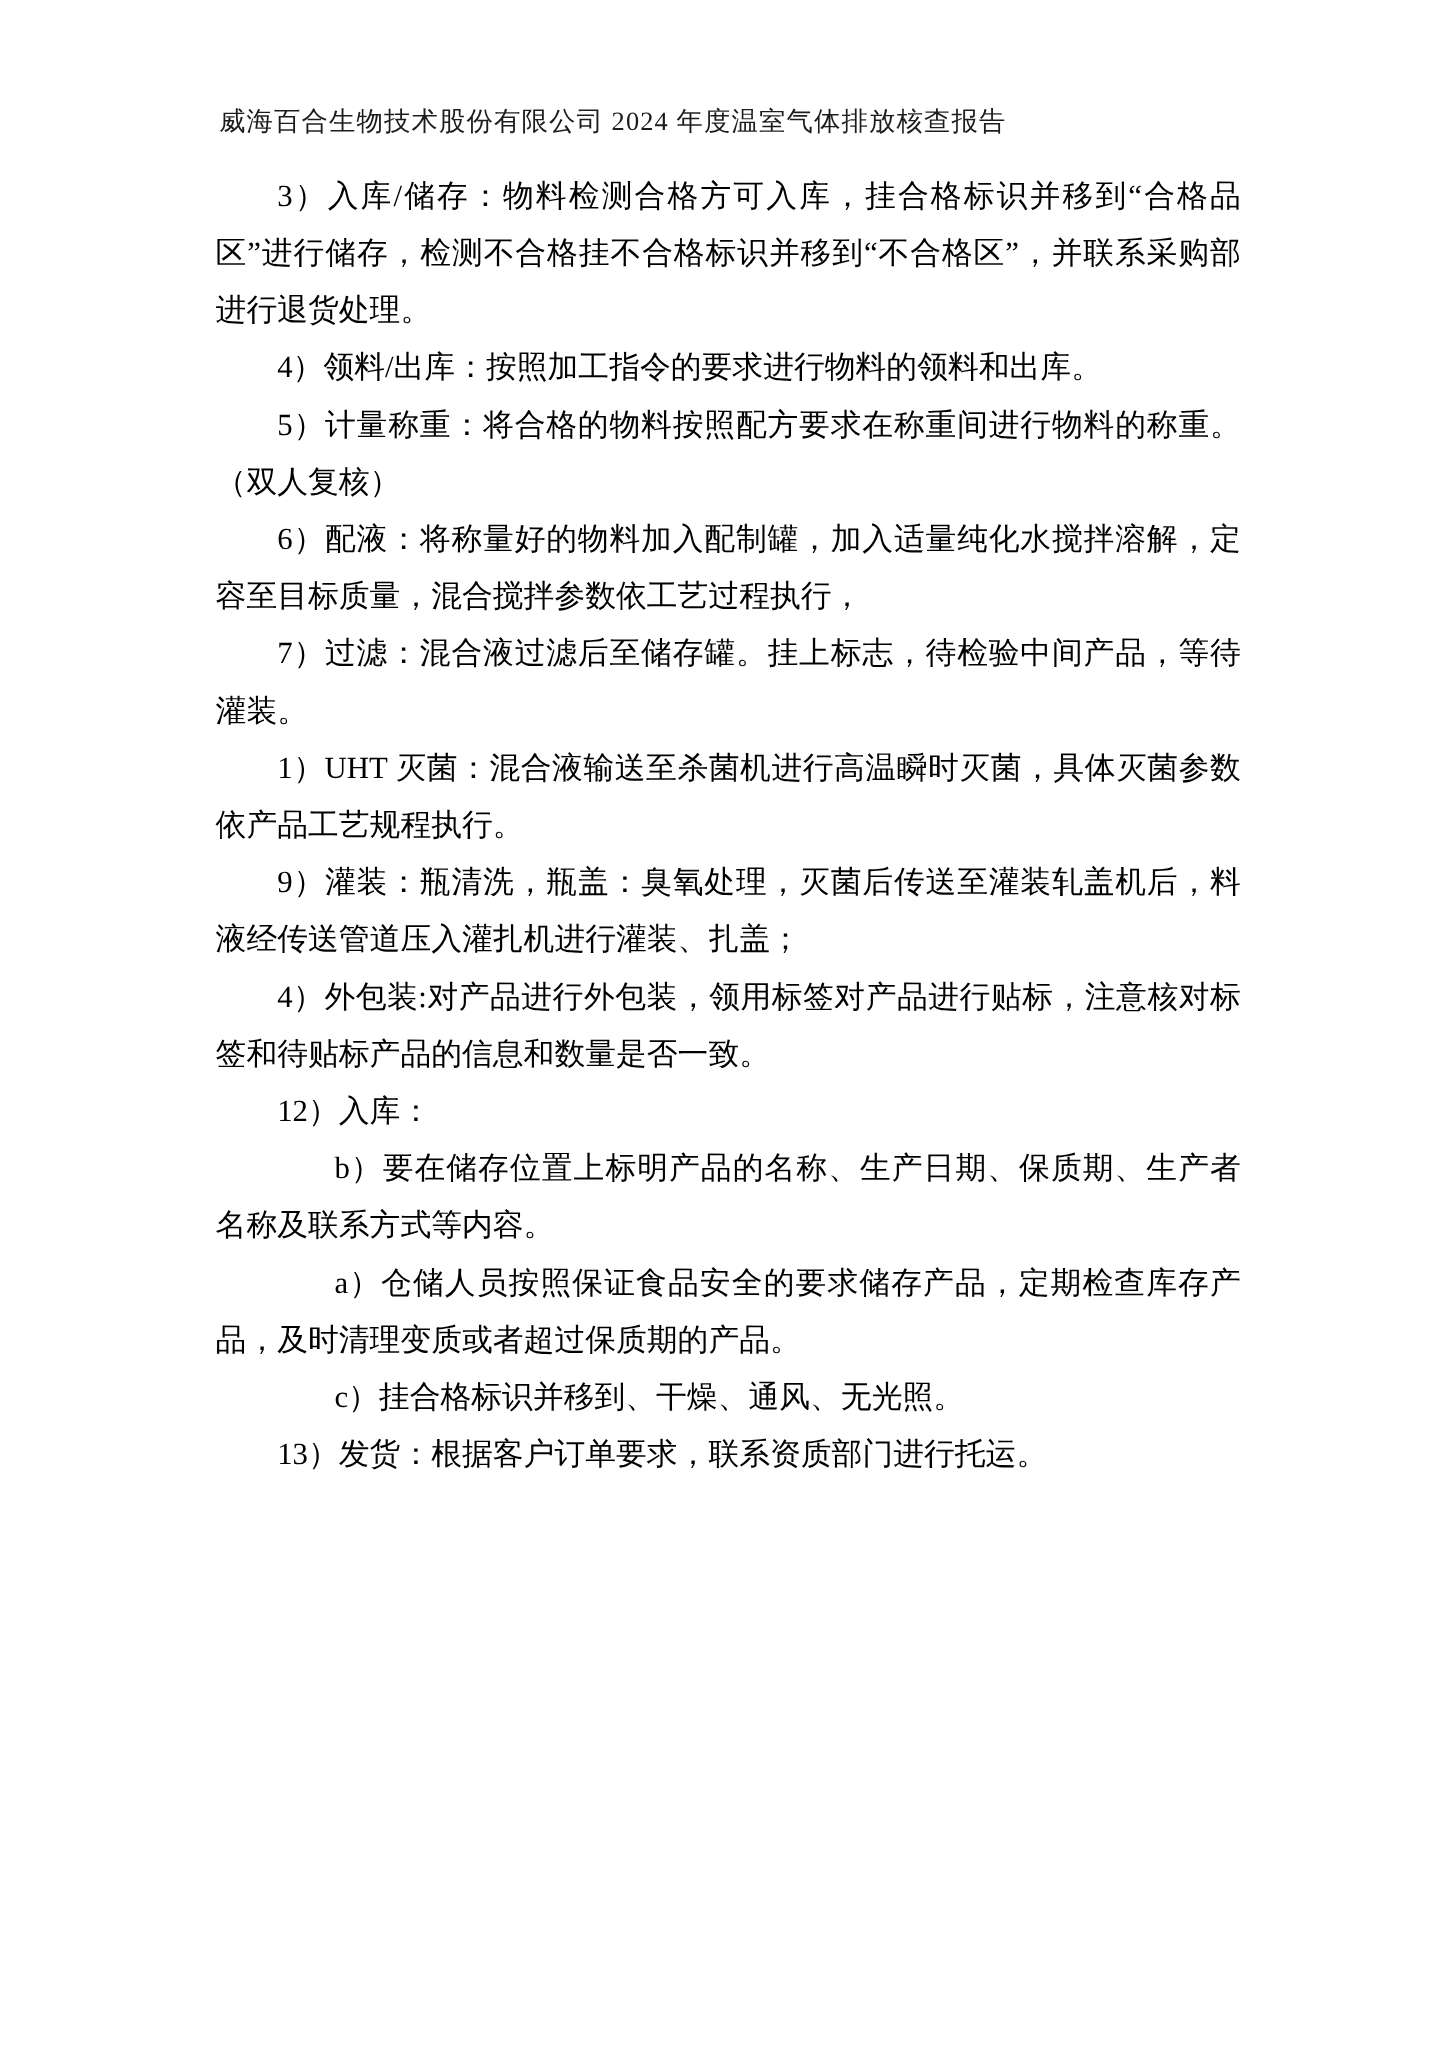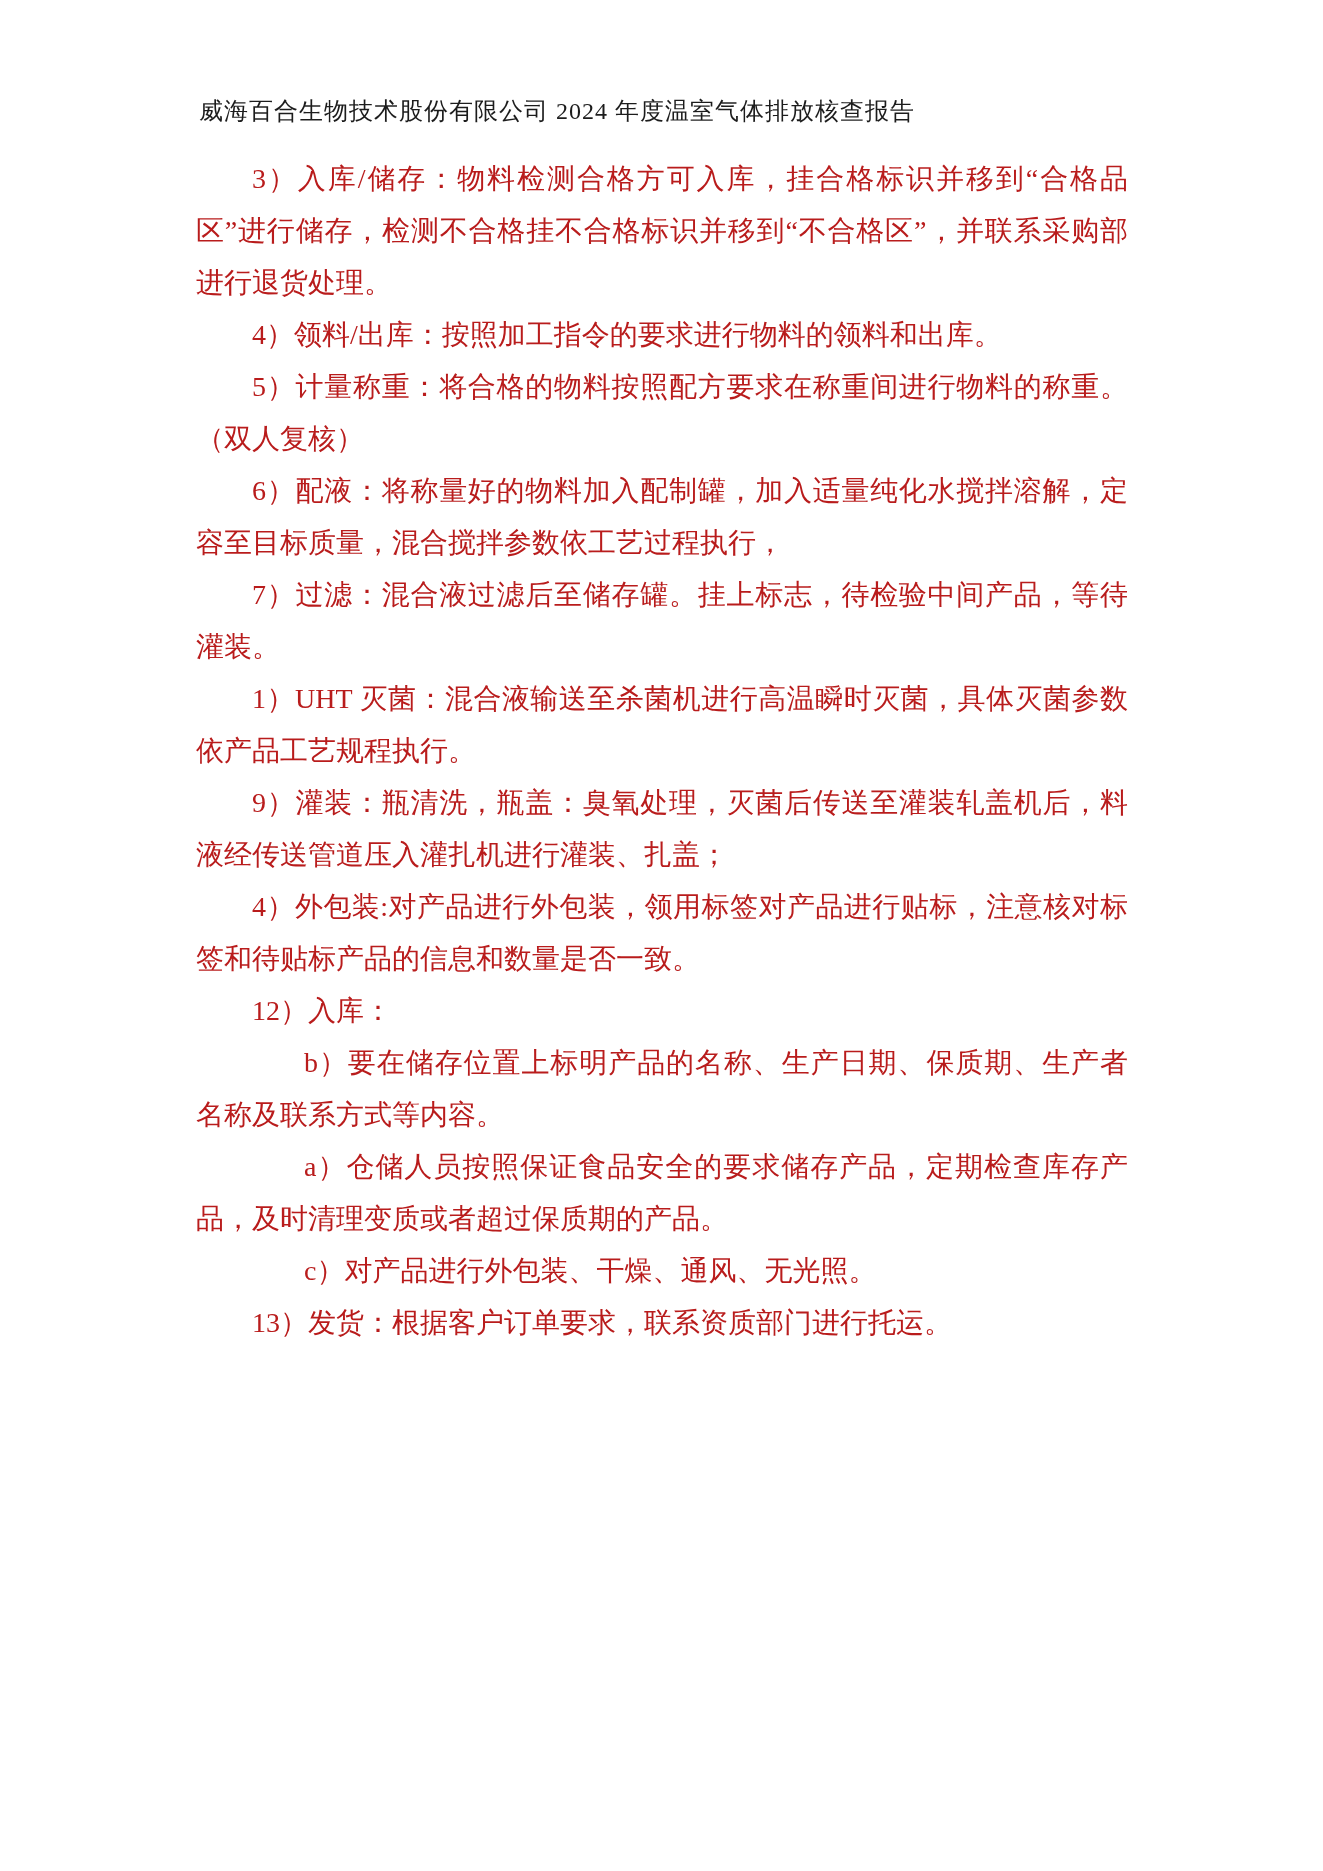--- a/index.html
+++ b/index.html
@@ -25,21 +25,21 @@
     letter-spacing: 1px;
     white-space: nowrap;
   }
   .doc-body {
     position: absolute;
     left: 196px;
     top: 153px;
     width: 932px;
     font-size: 28px;
     line-height: 52px;
-    color: #b91c1c;
+    color: #000000;
     text-align: justify;
   }
   .para {
     margin: 0;
     padding: 0;
   }
   .indent-number {
     text-indent: 56px;
   }
   .indent-letter {
@@ -64,18 +64,18 @@
       <p class="para indent-number">4）领料/出库：按照加工指令的要求进行物料的领料和出库。</p>
       <p class="para indent-number">5）计量称重：将合格的物料按照配方要求在称重间进行物料的称重。（双人复核）</p>
       <p class="para indent-number">6）配液：将称量好的物料加入配制罐，加入适量纯化水搅拌溶解，定容至目标质量，混合搅拌参数依工艺过程执行，</p>
       <p class="para indent-number">7）过滤：混合液过滤后至储存罐。挂上标志，待检验中间产品，等待灌装。</p>
       <p class="para indent-number">1）UHT 灭菌：混合液输送至杀菌机进行高温瞬时灭菌，具体灭菌参数依产品工艺规程执行。</p>
       <p class="para indent-number">9）灌装：瓶清洗，瓶盖：臭氧处理，灭菌后传送至灌装轧盖机后，料液经传送管道压入灌扎机进行灌装、扎盖；</p>
       <p class="para indent-number">4）外包装:对产品进行外包装，领用标签对产品进行贴标，注意核对标签和待贴标产品的信息和数量是否一致。</p>
       <p class="para indent-number">12）入库：</p>
       <p class="para indent-letter">b）要在储存位置上标明产品的名称、生产日期、保质期、生产者名称及联系方式等内容。</p>
       <p class="para indent-letter">a）仓储人员按照保证食品安全的要求储存产品，定期检查库存产品，及时清理变质或者超过保质期的产品。</p>
-      <p class="para indent-letter">c）对产品进行外包装、干燥、通风、无光照。</p>
+      <p class="para indent-letter">c）挂合格标识并移到、干燥、通风、无光照。</p>
       <p class="para indent-number">13）发货：根据客户订单要求，联系资质部门进行托运。</p>
     </div>
 
   <div class="page-number">16</div>
 </div>
 
 </body></html>

